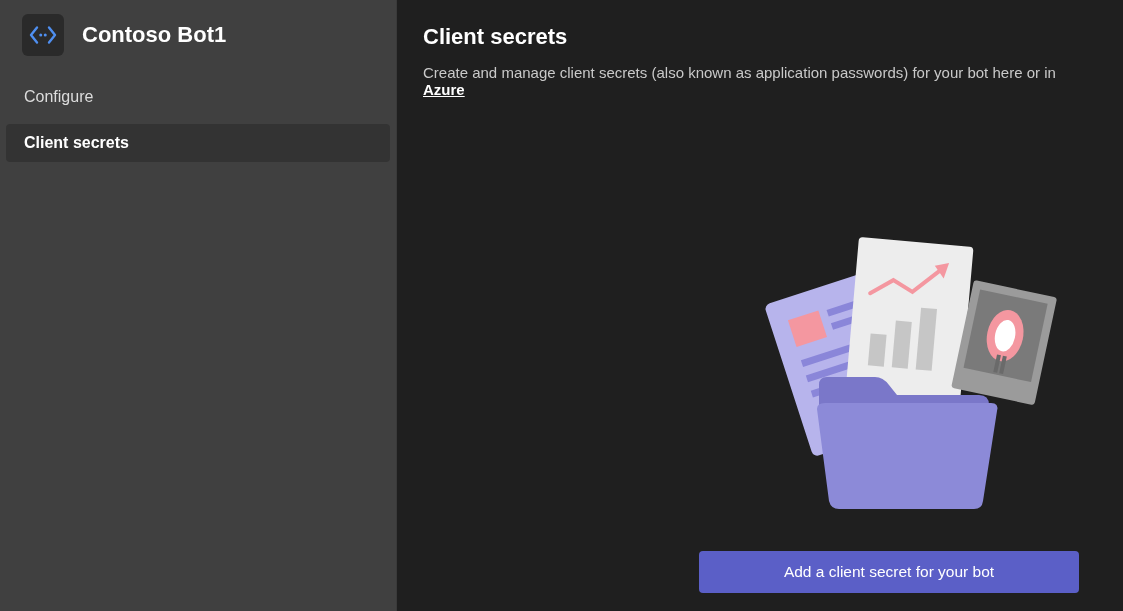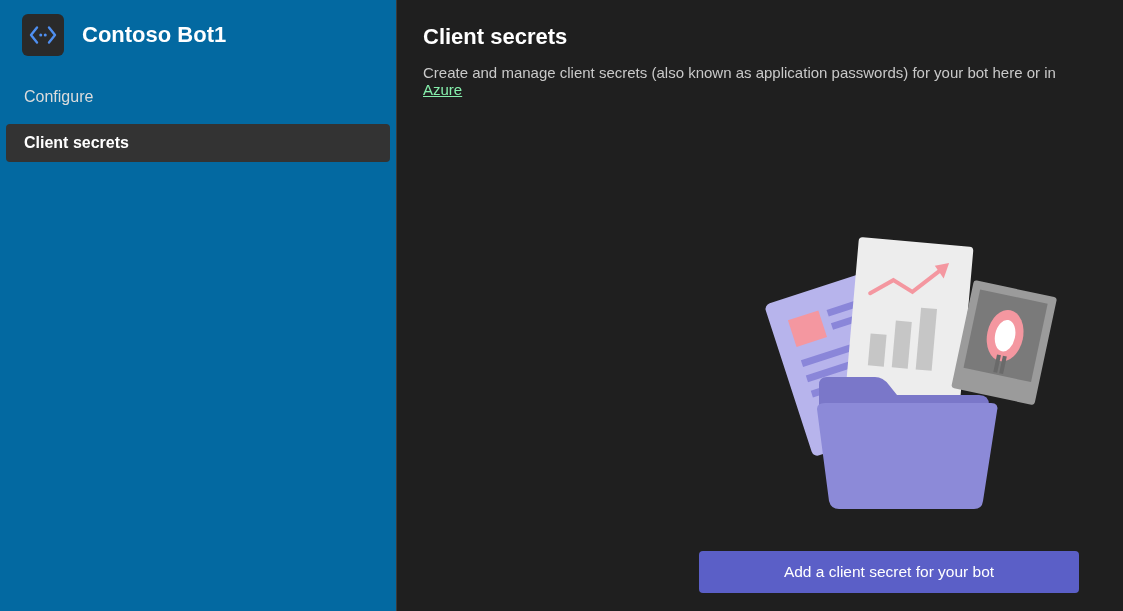--- a/index.html
+++ b/index.html
@@ -1,32 +1,32 @@
 <!DOCTYPE html>
 <html><head>
   <meta charset="utf-8">
   <style>
     * { margin: 0; padding: 0; box-sizing: border-box; }
     html, body { width: 1123px; height: 611px; font-family: "Segoe UI", -apple-system, sans-serif; background: #1f1f1f; color: #e6e6e6; overflow: hidden; }
     .root { display: flex; width: 100%; height: 100%; }
 
     
-    .sidebar { width: 397px; background: #0369a1; border-right: 1px solid #3a3a3a; display: flex; flex-direction: column; }
+    .sidebar { width: 397px; background: #404040; border-right: 1px solid #3a3a3a; display: flex; flex-direction: column; }
     .sidebar-header { display: flex; align-items: center; gap: 18px; padding: 14px 22px 22px 22px; }
     .app-icon { width: 42px; height: 42px; background: #2a2a2a; border-radius: 6px; display: flex; align-items: center; justify-content: center; }
     .app-title { font-size: 22px; font-weight: 700; color: #ffffff; }
     .nav { display: flex; flex-direction: column; gap: 8px; padding: 0 6px; }
     .nav-item { padding: 10px 18px; font-size: 16px; color: #dcdcdc; border-radius: 4px; cursor: pointer; }
     .nav-item.active { background: #333333; color: #ffffff; font-weight: 600; }
 
     
     .main { flex: 1; padding: 24px 26px; position: relative; }
     .page-title { font-size: 22px; font-weight: 700; color: #ffffff; margin-bottom: 14px; }
     .page-desc { font-size: 15px; color: #c9c9c9; }
-    .page-desc a { color: #86efac; text-decoration: underline; }
+    .page-desc a { color: #ffffff; text-decoration: underline; font-weight: bold; }
 
     .illustration-wrap { position: absolute; bottom: 18px; right: 24px; width: 420px; display: flex; flex-direction: column; align-items: center; gap: 36px; }
     .illustration { width: 360px; height: 280px; position: relative; }
     .illustration svg { width: 100%; height: 100%; }
 
     .add-btn { width: 380px; padding: 12px 10px; text-align: center; font-size: 15.5px; background: #5b5fc7; color: #ffffff; border: none; border-radius: 4px; cursor: pointer; }
   </style>
 </head>
 <body>
 

